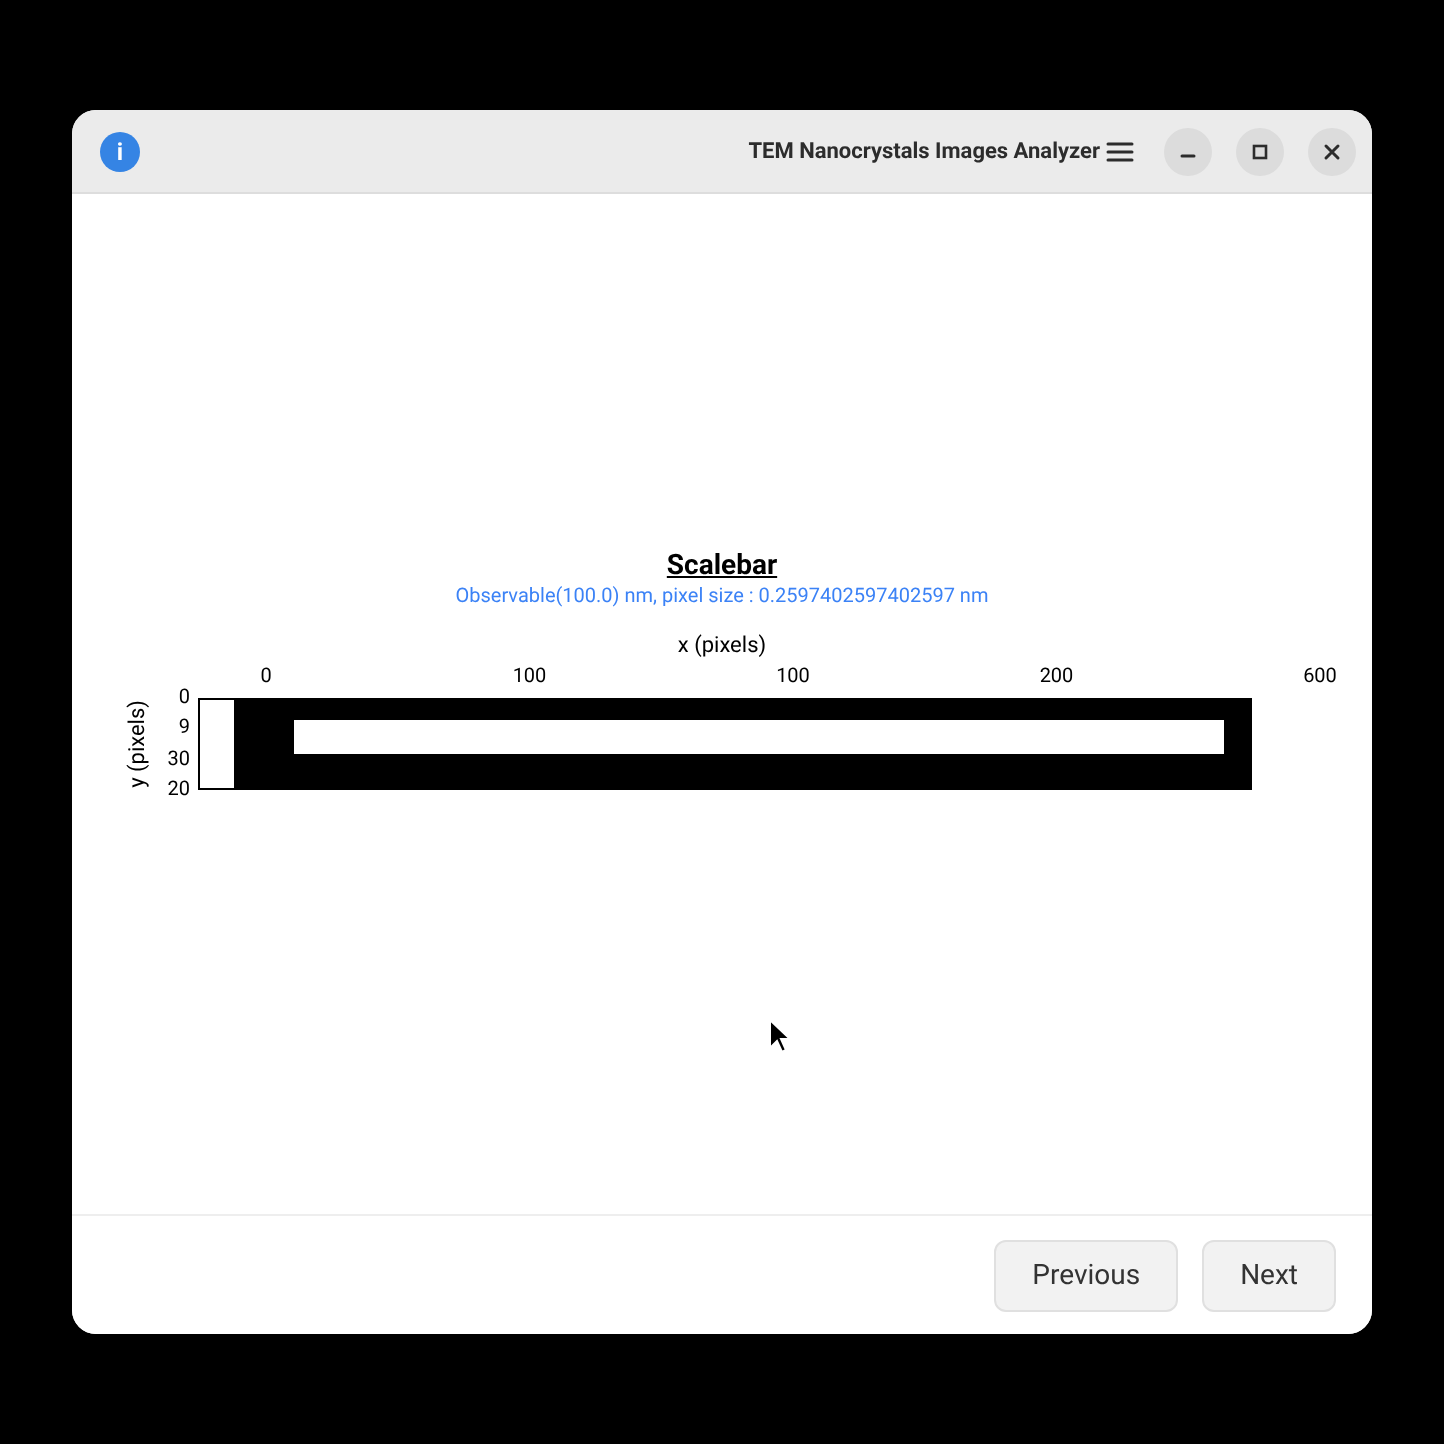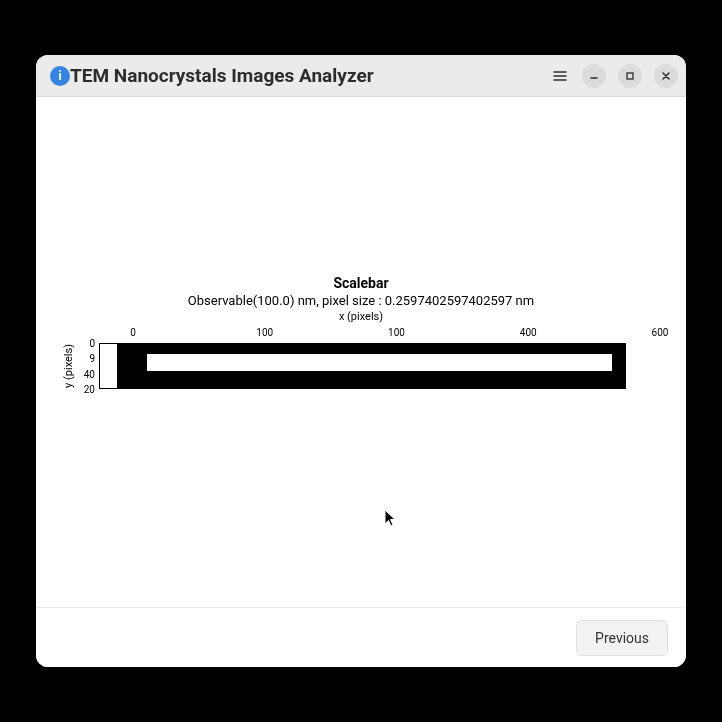--- a/index.html
+++ b/index.html
@@ -44,23 +44,23 @@
       display: flex;
       align-items: center;
       justify-content: center;
       color: #fff;
       font-size: 12px;
       font-weight: bold;
       margin-left: 6px;
     }
     .titlebar-title {
       flex: 1;
-      text-align: left;
+      text-align: right;
       font-weight: bold;
-      font-size: 19px;
+      font-size: 11px;
       color: #2c2c2c;
     }
     .titlebar-controls {
       display: flex;
       gap: 12px;
       align-items: center;
     }
     .titlebar-menu {
       display: flex;
       align-items: center;
@@ -96,32 +96,33 @@
       flex-direction: column;
       align-items: center;
       justify-content: flex-start;
       padding-top: 178px;
     }
     .chart-title {
       font-weight: bold;
       font-size: 14px;
       color: #000;
       text-align: center;
+      text-decoration: underline;
     }
     .chart-subtitle {
-      font-size: 13px;
-      color: #000000;
+      font-size: 10px;
+      color: #3b82f6;
       text-align: center;
       margin-top: 2px;
     }
     .chart-xlabel {
       font-size: 11px;
       color: #000;
       text-align: center;
-      margin-top: 2px;
+      margin-top: 12px;
     }
     .chart-area {
       position: relative;
       margin-top: 4px;
       width: 598px;
     }
     .x-ticks {
       position: relative;
       height: 16px;
       margin-left: 71px;
@@ -241,42 +242,43 @@
   <div class="content">
     <div class="chart-title">Scalebar</div>
     <div class="chart-subtitle">Observable(100.0) nm, pixel size : 0.2597402597402597 nm</div>
     <div class="chart-xlabel">x (pixels)</div>
 
     <div class="chart-area">
       <div class="x-ticks">
         <span class="x-tick" style="left:0%">0</span>
         <span class="x-tick" style="left:25%">100</span>
         <span class="x-tick" style="left:50%">100</span>
-        <span class="x-tick" style="left:75%">400</span>
+        <span class="x-tick" style="left:75%">200</span>
         <span class="x-tick" style="left:100%">600</span>
       </div>
       <div class="plot-row">
         <div class="y-axis-label">y (pixels)</div>
         <div class="y-ticks">
           <span class="y-tick" style="top:0%">0</span>
           <span class="y-tick" style="top:33.3%">9</span>
-          <span class="y-tick" style="top:66.6%">40</span>
+          <span class="y-tick" style="top:66.6%">30</span>
           <span class="y-tick" style="top:100%">20</span>
         </div>
         <div class="plot-box">
           <div class="scalebar-outer">
             <div class="scalebar-inner"></div>
           </div>
         </div>
       </div>
     </div>
   </div>
 
   <div class="footer">
     <button class="footer-btn">Previous</button>
+    <button class="footer-btn">Next</button>
   </div>
 </div>
 
 <div class="cursor">
   <svg width="16" height="20" viewBox="0 0 16 20">
     <path d="M1 1 L1 15 L4.5 11.5 L7 17 L9 16 L6.5 10.5 L11 10.5 Z" fill="#000" stroke="#fff" stroke-width="1"></path>
   </svg>
 </div>
 
 </body></html>

